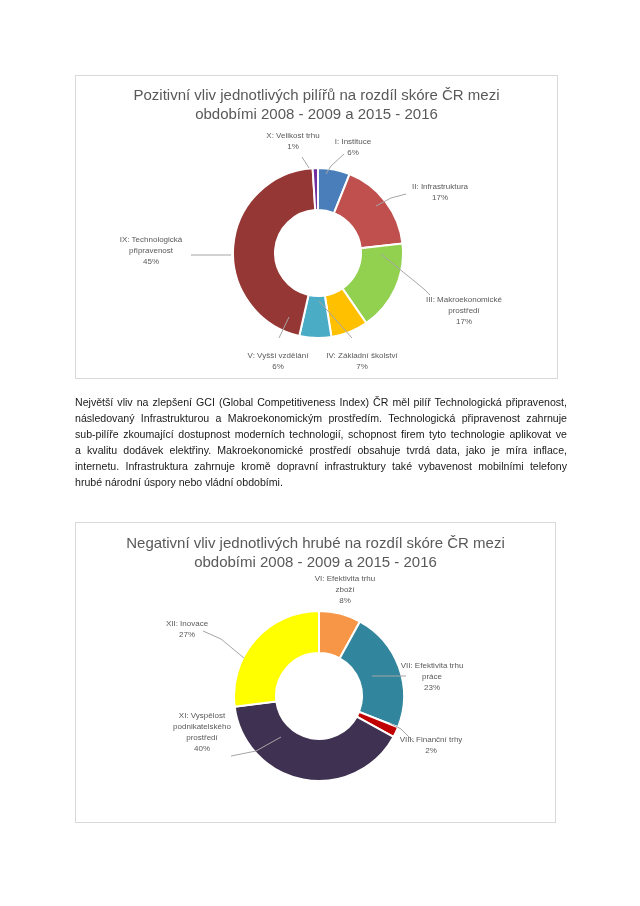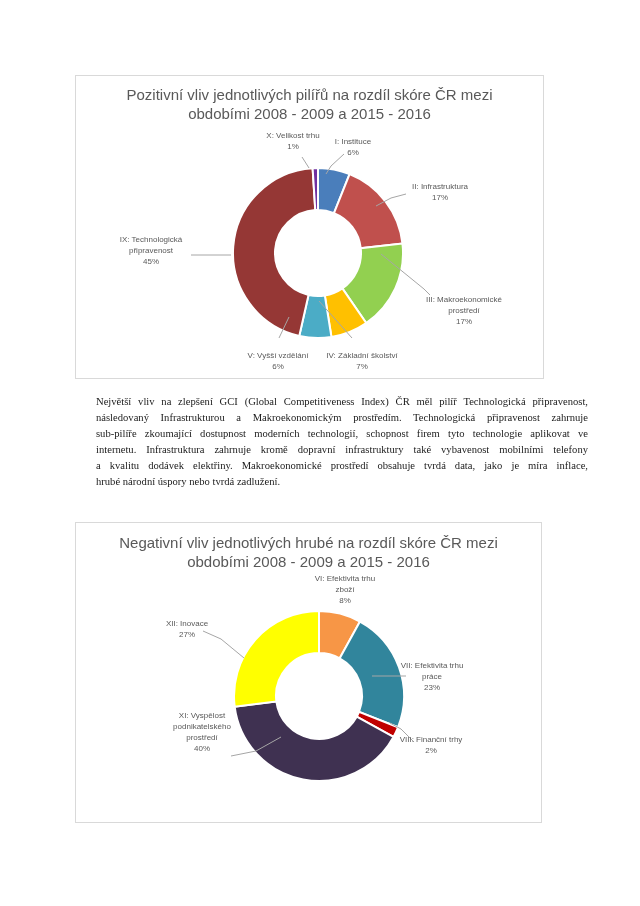--- a/index.html
+++ b/index.html
@@ -1,23 +1,23 @@
 <!DOCTYPE html>
 <html><head>
   <meta charset="utf-8">
   <style>
     html, body { margin: 0; padding: 0; background: #ffffff; }
     body { width: 640px; height: 906px; position: relative; overflow: hidden; font-family: "Liberation Sans", sans-serif; }
-    .chart-box { position: absolute; border: 1px solid #d9d9d9; background: #fff; }
+    .chart-box { position: absolute; border: 1px solid #d9d9d9; background: #fff; padding-left: 14px; }
     #chart1 { left: 75px; top: 75px; width: 467px; height: 302px; }
     #chart2 { left: 75px; top: 522px; width: 465px; height: 299px; }
     .chart-box svg { position: absolute; left: 0; top: 0; }
     .chart-title { position: absolute; left: 0; width: 100%; text-align: center; color: #595959; font-size: 15px; line-height: 19px; font-family: "Liberation Sans", sans-serif; }
     .slice-label { font-family: "Liberation Sans", sans-serif; font-size: 8px; fill: #595959; }
-    .paragraph { position: absolute; left: 75px; top: 394px; width: 492px; font-size: 10.6px; line-height: 16px; color: #1a1a1a; text-align: justify; font-family: Liberation Serif, serif; margin-left: 21px; }
+    .paragraph { position: absolute; left: 75px; top: 394px; width: 492px; font-size: 10.6px; line-height: 16px; color: #1a1a1a; text-align: justify; font-family: Liberation Sans, sans-serif; }
     .para-line { display: block; white-space: nowrap; text-align-last: justify; }
     .para-line.last { text-align-last: left; }
   </style>
 </head>
 <body>
 
 <div class="chart-box" id="chart1">
   <div class="chart-title" style="top:9px;">Pozitivní vliv jednotlivých pilířů na rozdíl skóre ČR mezi</div>
   <div class="chart-title" style="top:28px;">obdobími 2008 - 2009 a 2015 - 2016</div>
   <svg id="svg1" width="467" height="302">
@@ -42,23 +42,23 @@
       <text x="75" y="166" text-anchor="middle" class="slice-label"><tspan x="75" dy="0">IX: Technologická</tspan><tspan x="75" dy="11">připravenost</tspan><tspan x="75" dy="11">45%</tspan></text>
       <polyline points="226,81 233,92" fill="none" stroke="#a6a6a6" stroke-width="1"></polyline>
       <text x="217" y="62" text-anchor="middle" class="slice-label"><tspan x="217" dy="0">X: Velikost trhu</tspan><tspan x="217" dy="11">1%</tspan></text>
     </svg>
 </div>
 
 <div class="paragraph">
   <span class="para-line">Největší vliv na zlepšení GCI (Global Competitiveness Index) ČR měl pilíř Technologická připravenost,</span>
   <span class="para-line">následovaný Infrastrukturou a Makroekonomickým prostředím. Technologická připravenost zahrnuje</span>
   <span class="para-line">sub-pilíře zkoumající dostupnost moderních technologií, schopnost firem tyto technologie aplikovat ve</span>
+  <span class="para-line">a kvalitu dodávek elektřiny. Makroekonomické prostředí obsahuje tvrdá data, jako je míra inflace,</span>
   <span class="para-line">internetu. Infrastruktura zahrnuje kromě dopravní infrastruktury také vybavenost mobilními telefony</span>
-  <span class="para-line">a kvalitu dodávek elektřiny. Makroekonomické prostředí obsahuje tvrdá data, jako je míra inflace,</span>
-  <span class="para-line last">hrubé národní úspory nebo tvrdá zadlužení.</span>
+  <span class="para-line last">hrubé národní úspory nebo vládní obdobími.</span>
 </div>
 
 <div class="chart-box" id="chart2">
   <div class="chart-title" style="top:10px;">Negativní vliv jednotlivých hrubé na rozdíl skóre ČR mezi</div>
   <div class="chart-title" style="top:29px;">obdobími 2008 - 2009 a 2015 - 2016</div>
   <svg id="svg2" width="465" height="299">
       <path d="M243,88 A85,85 0 0 1 283.9490622986458,98.5139321962716 L263.71540798637375,135.31881275811386 A43,43 0 0 0 243,130 Z" fill="#f79646" stroke="#ffffff" stroke-width="2"></path>
       <path d="M283.9490622986458,98.5139321962716 A85,85 0 0 1 322.0310013005014,204.29058697819764 L282.9803888931948,188.82935576544116 A43,43 0 0 0 263.71540798637375,135.31881275811386 Z" fill="#31859c" stroke="#ffffff" stroke-width="2"></path>
       <path d="M322.0310013005014,204.29058697819764 A85,85 0 0 1 317.4860678037284,213.9490622986458 L280.68118724188616,193.71540798637375 A43,43 0 0 0 282.9803888931948,188.82935576544116 Z" fill="#c00000" stroke="#ffffff" stroke-width="2"></path>
       <path d="M317.4860678037284,213.9490622986458 A85,85 0 0 1 158.67025038826938,183.65332485296588 L200.33906784347747,178.3893290432651 A43,43 0 0 0 280.68118724188616,193.71540798637375 Z" fill="#3f3151" stroke="#ffffff" stroke-width="2"></path>

